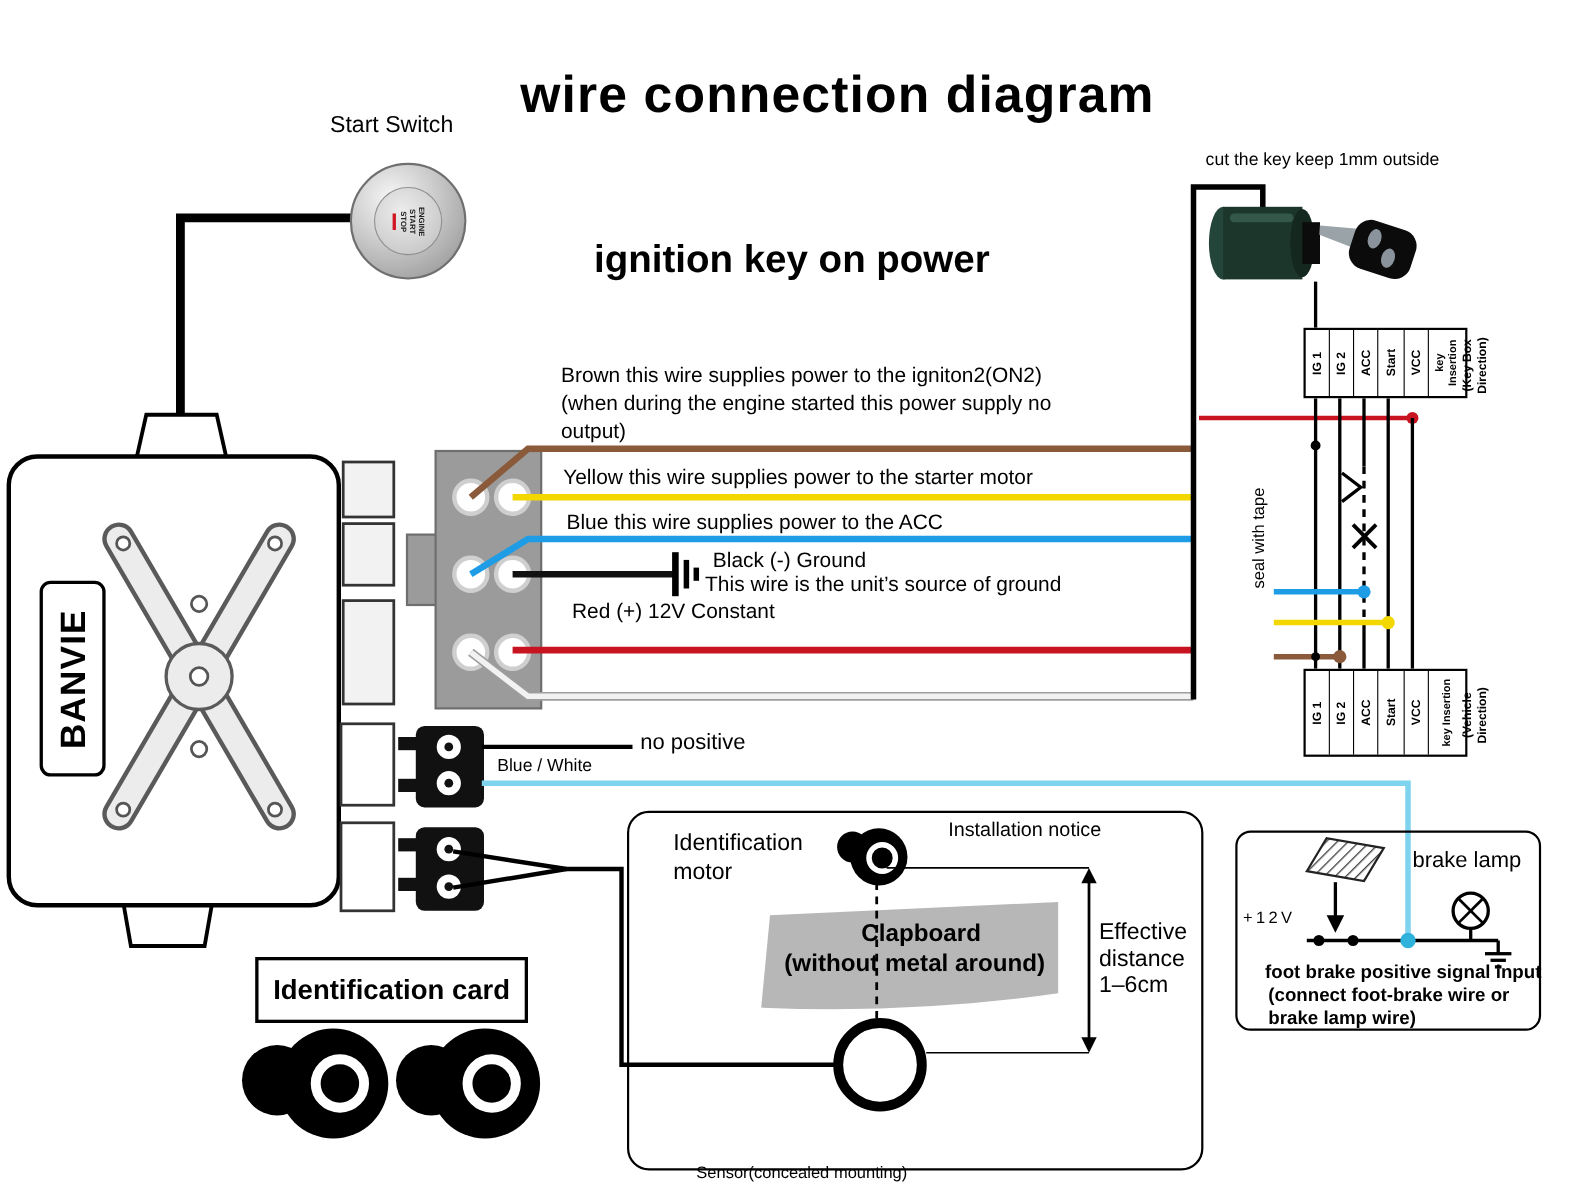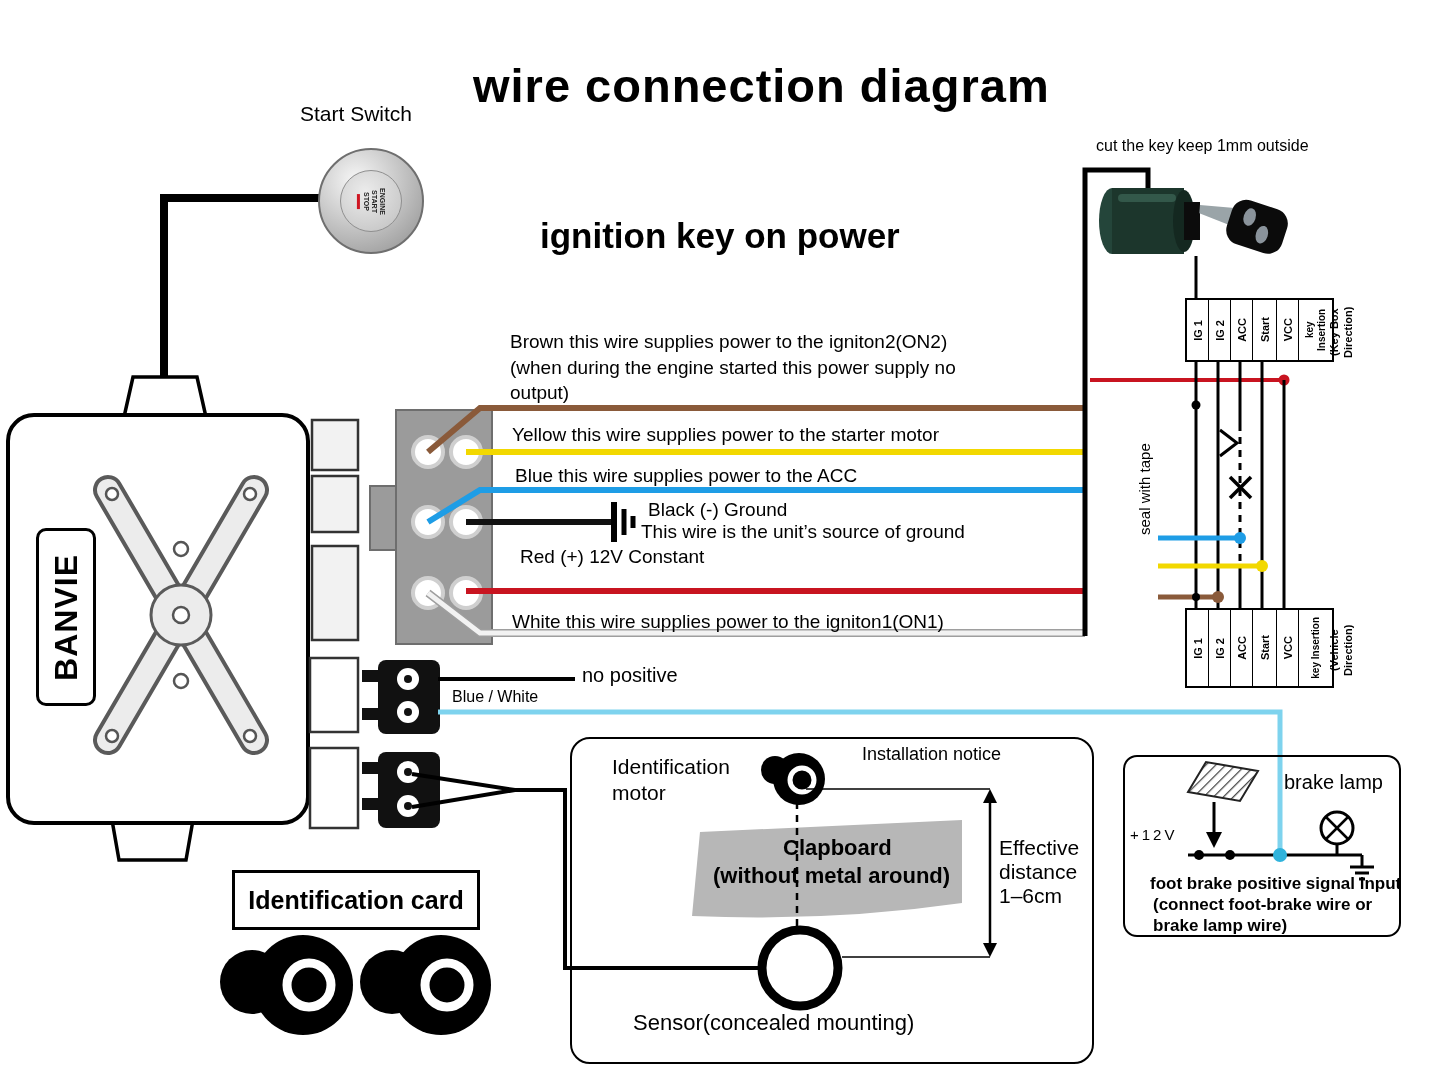--- a/index.html
+++ b/index.html
@@ -283,35 +283,34 @@
 <div class="t b" style="left:1096px;top:137px;font-size:16px">cut the key keep 1mm outside</div>
 
 <div class="t b" style="left:510px;top:331px;font-size:19px">Brown  this wire supplies power to the igniton2(ON2)</div>
 <div class="t b" style="left:510px;top:357px;font-size:19px">(when during the engine started this power supply no</div>
 <div class="t b" style="left:510px;top:382px;font-size:19px">output)</div>
 <div class="t b" style="left:512px;top:424px;font-size:19px">Yellow  this wire supplies power to the starter motor</div>
 <div class="t b" style="left:515px;top:465px;font-size:19px">Blue  this wire supplies power to the ACC</div>
 <div class="t b" style="left:648px;top:499px;font-size:19px">Black (-) Ground</div>
 <div class="t b" style="left:641px;top:521px;font-size:19px">This wire is the unit’s source of ground</div>
 <div class="t b" style="left:520px;top:546px;font-size:19px">Red (+) 12V Constant</div>
-<div class="t b" style="left:512px;top:611px;font-size:19px">White this wire supplies power to the igniton1(ON1)</div>
 <div class="t b" style="left:582px;top:664px;font-size:20px">no positive</div>
 <div class="t" style="left:452px;top:688px;font-size:16px">Blue / White</div>
 
 <div class="t vtext" style="left:1136px;top:405px;height:130px;font-size:15px">seal with tape</div>
 
 <div class="t" style="left:612px;top:755px;font-size:21px">Identification</div>
 <div class="t" style="left:612px;top:781px;font-size:21px">motor</div>
 <div class="t" style="left:862px;top:744px;font-size:18px">Installation notice</div>
 <div class="t" style="left:783px;top:835px;font-size:22px;font-weight:600">Clapboard</div>
 <div class="t" style="left:713px;top:863px;font-size:22px;font-weight:600">(without metal around)</div>
 <div class="t" style="left:999px;top:836px;font-size:21px">Effective</div>
 <div class="t" style="left:999px;top:860px;font-size:21px">distance</div>
 <div class="t" style="left:999px;top:884px;font-size:21px">1–6cm</div>
-<div class="t" style="left:633px;top:1010px;font-size:22px">Sensor(concealed mounting)</div>
+<div class="t" style="left:633px;top:1058px;font-size:15px">Sensor(concealed mounting)</div>
 
 <div class="t b" style="left:1130px;top:826px;font-size:15px;letter-spacing:3px">+12V</div>
 <div class="t" style="left:1284px;top:771px;font-size:20px">brake lamp</div>
 <div class="t" style="left:1150px;top:874px;font-size:17px;font-weight:600">foot brake positive signal input</div>
 <div class="t" style="left:1153px;top:895px;font-size:17px;font-weight:600">(connect foot-brake wire or</div>
 <div class="t" style="left:1153px;top:916px;font-size:17px;font-weight:600">brake lamp wire)</div>
 
 </div>
 
 </body></html>

